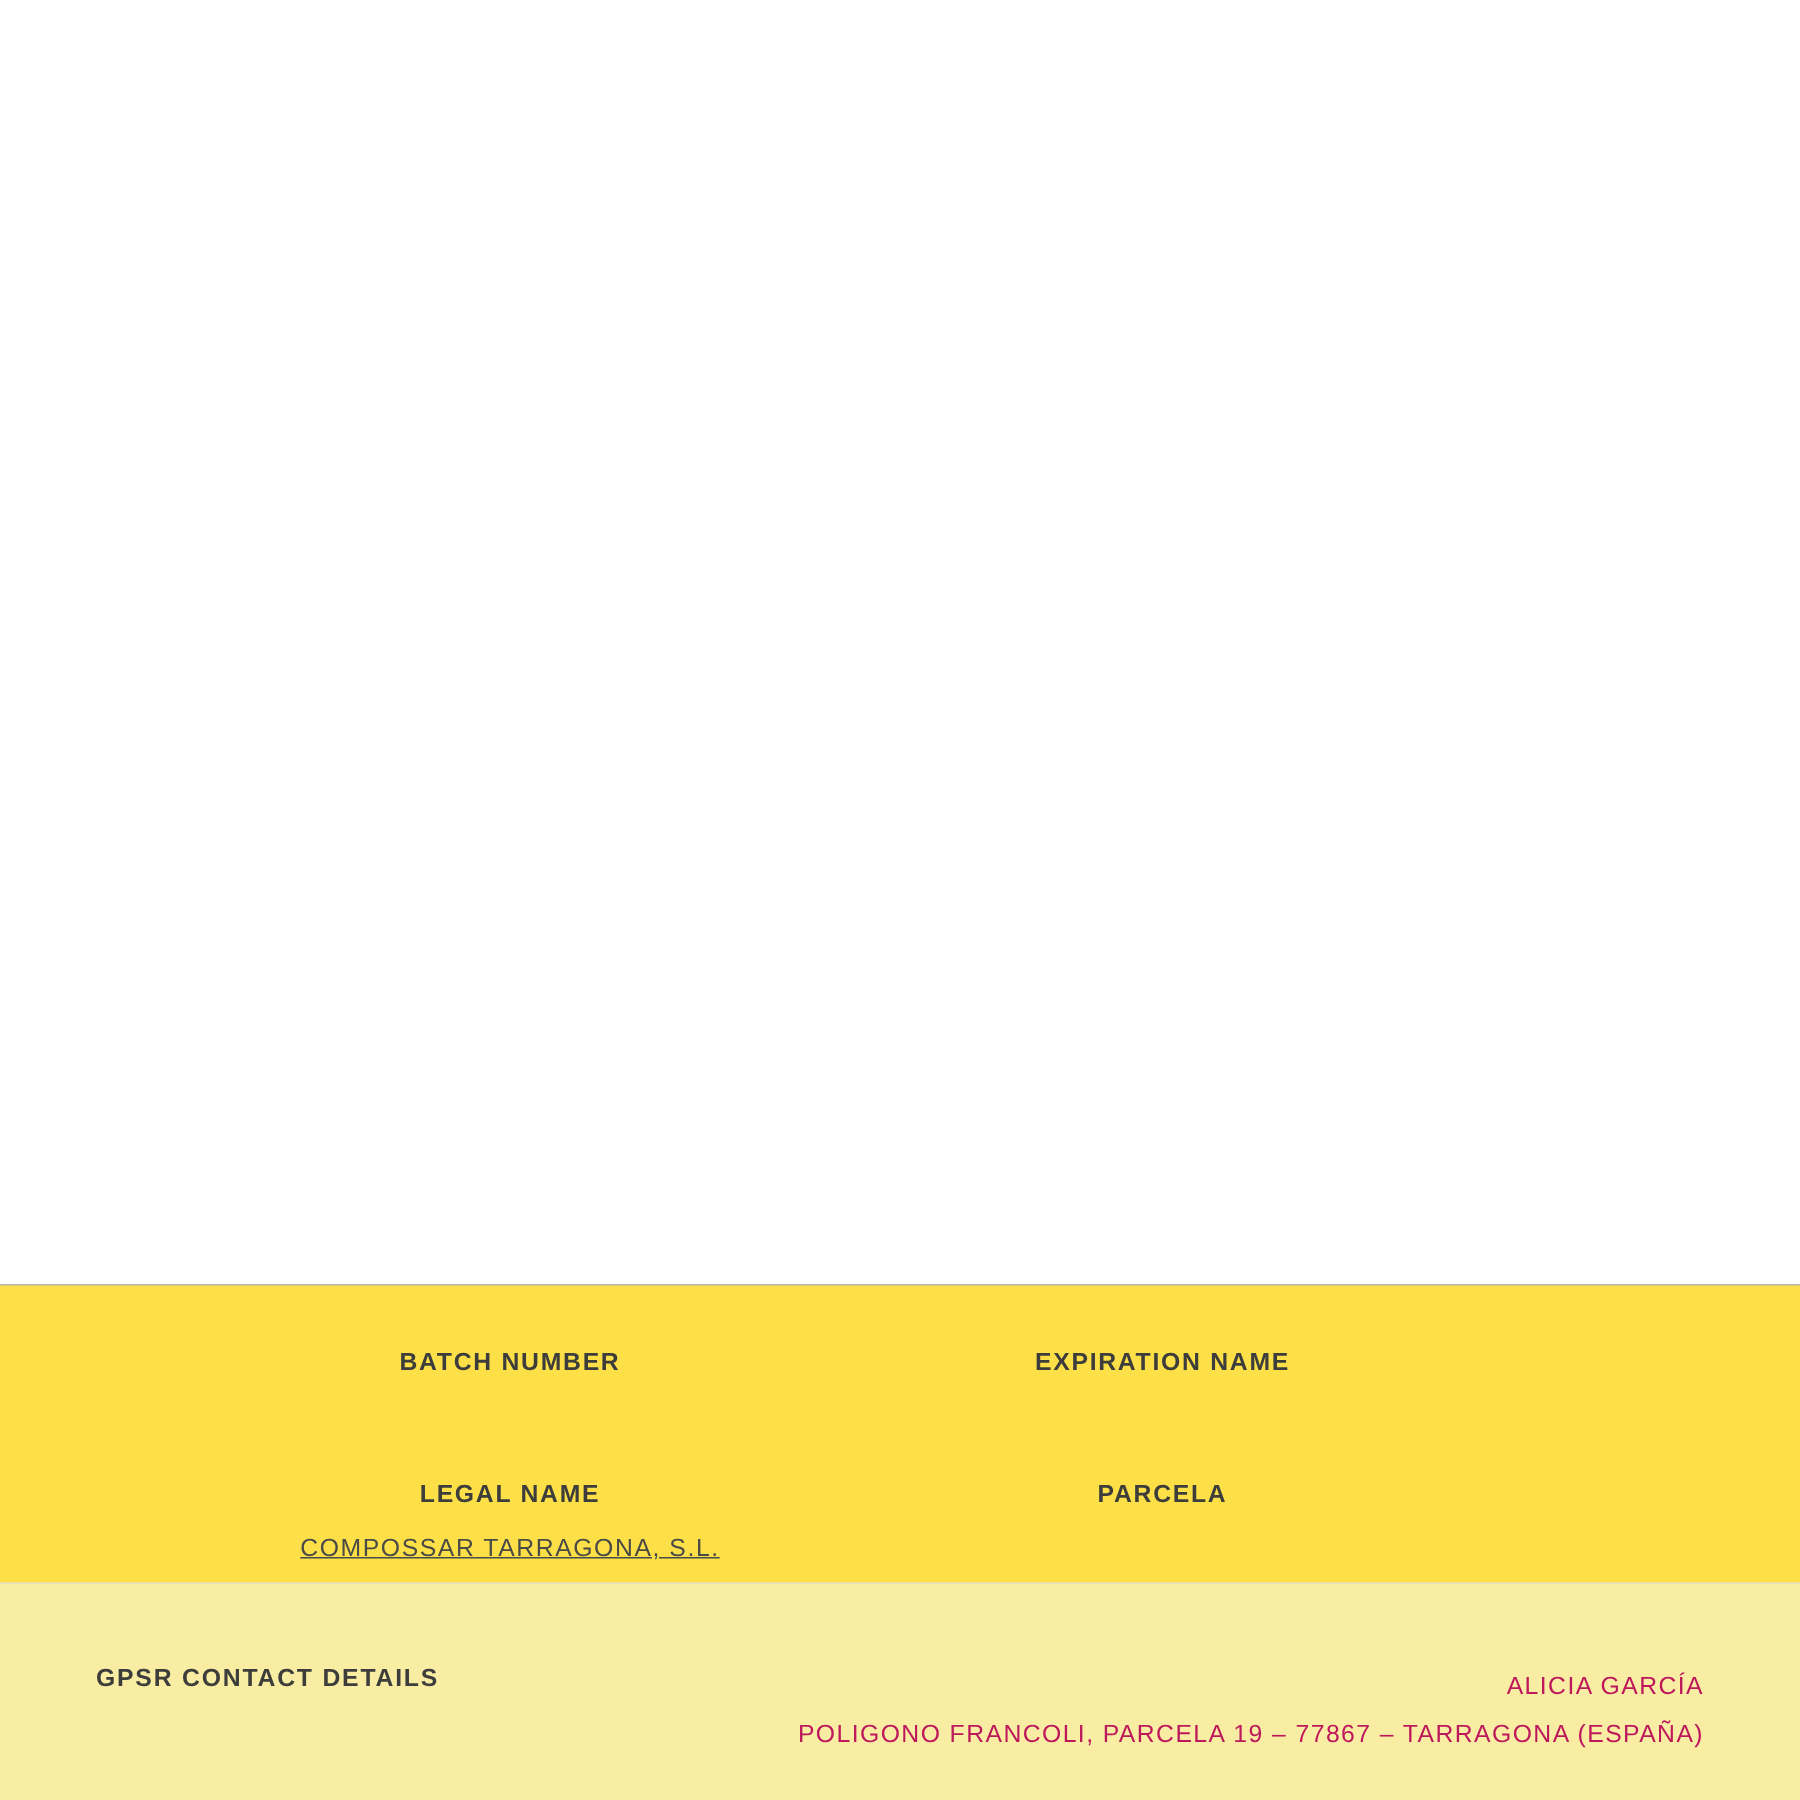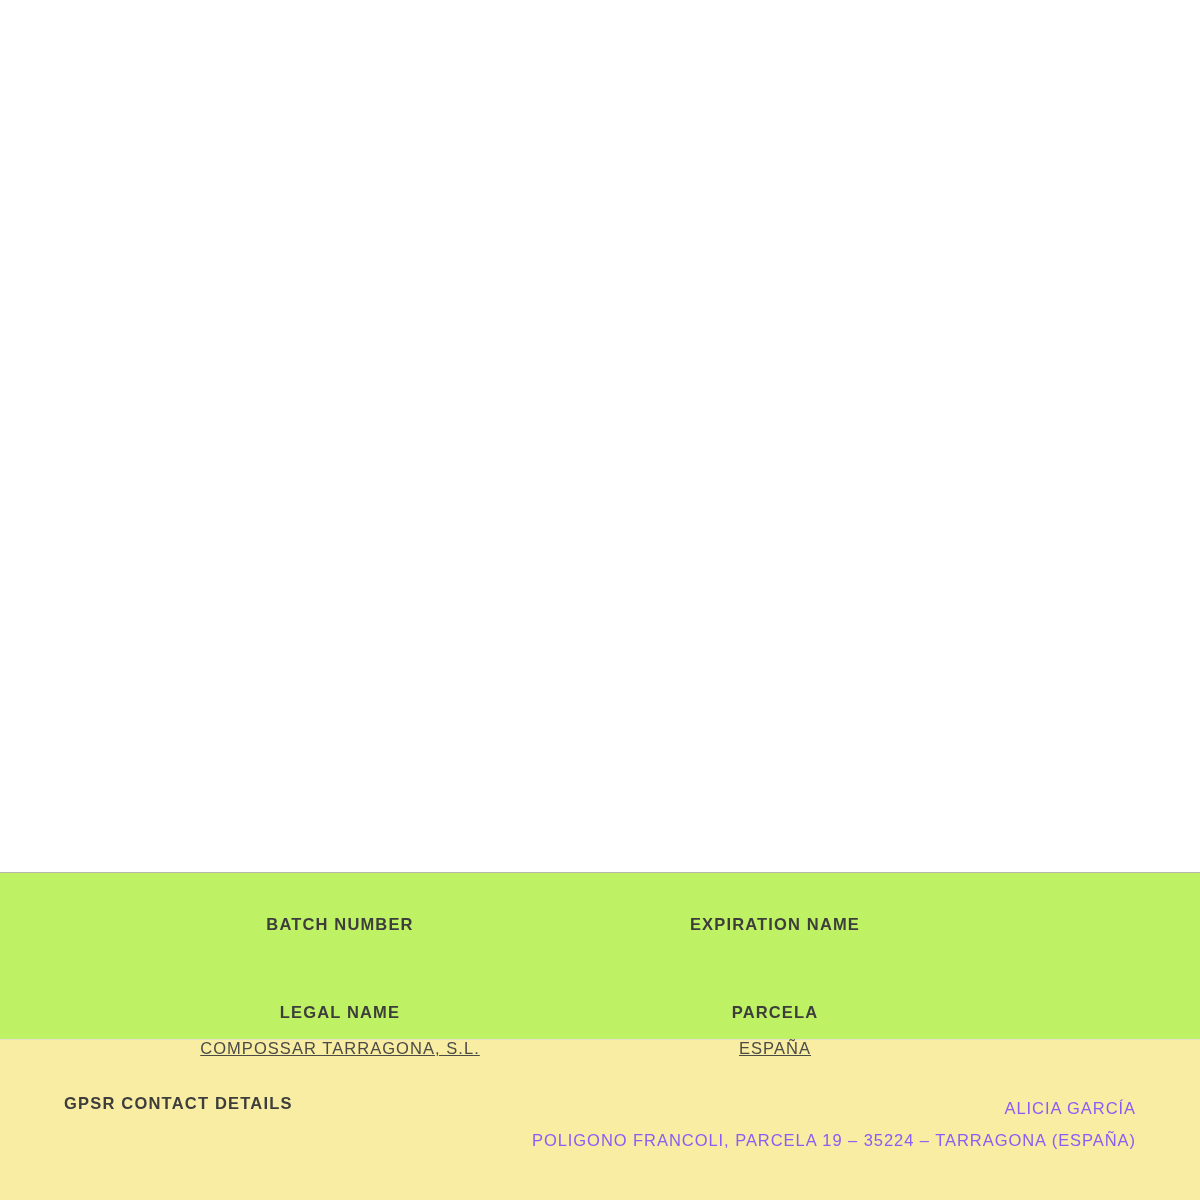--- a/index.html
+++ b/index.html
@@ -25,24 +25,24 @@
   }
 
   
   .blank-area {
     flex: 1 1 auto;
     background: #ffffff;
   }
 
   
   .info-panel {
-    background: #bef264;
+    background: #fde047;
     border-top: 1px solid #b9b6ae;
     border-bottom: 1px solid #e6e0cb;
-    height: 168px;
+    height: 200px;
     box-sizing: border-box;
     position: relative;
   }
 
   .info-row {
     display: flex;
     width: 100%;
   }
 
   .info-cell {
@@ -82,21 +82,21 @@
   .row-legal {
     padding-top: 69px;
   }
   .row-legal .field-value {
     padding-top: 17px;
   }
 
   
   .gpsr-panel {
     background: #f8eda2;
-    height: 160px;
+    height: 144px;
     box-sizing: border-box;
     padding: 52px 64px 0 64px;
     display: flex;
     justify-content: space-between;
     align-items: flex-start;
   }
 
   .gpsr-title {
     font-size: 16.5px;
     font-weight: bold;
@@ -107,21 +107,21 @@
   }
 
   .gpsr-details {
     text-align: right;
     line-height: 1.95;
   }
 
   .gpsr-line {
     font-size: 16.5px;
     letter-spacing: 0.95px;
-    color: #8b5cf6;
+    color: #be185d;
     white-space: nowrap;
   }
 </style>
 </head>
 <body>
 
 <div class="page">
 
   <div class="blank-area"></div>
 
@@ -138,27 +138,26 @@
       </div>
     </div>
 
     <div class="info-row row-legal">
       <div class="info-cell cell-left">
         <div class="field-label">LEGAL NAME</div>
         <div class="field-value">COMPOSSAR TARRAGONA, S.L.</div>
       </div>
       <div class="info-cell cell-right">
         <div class="field-label">PARCELA</div>
-        <div class="field-value">ESPAÑA</div>
       </div>
     </div>
 
   </section>
 
   <section class="gpsr-panel">
     <div class="gpsr-title">GPSR CONTACT DETAILS</div>
     <div class="gpsr-details">
       <div class="gpsr-line">ALICIA GARCÍA</div>
-      <div class="gpsr-line">POLIGONO FRANCOLI, PARCELA 19 – 35224 – TARRAGONA (ESPAÑA)</div>
+      <div class="gpsr-line">POLIGONO FRANCOLI, PARCELA 19 – 77867 – TARRAGONA (ESPAÑA)</div>
     </div>
   </section>
 
 </div>
 
 </body></html>

